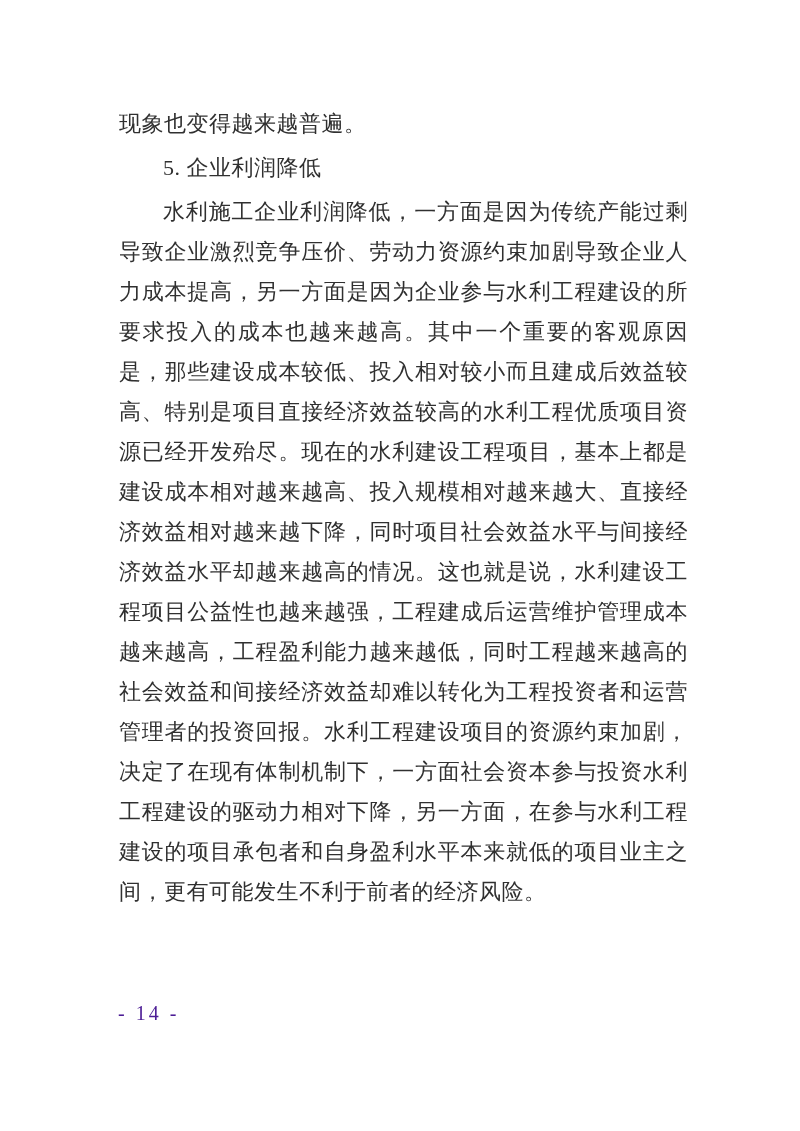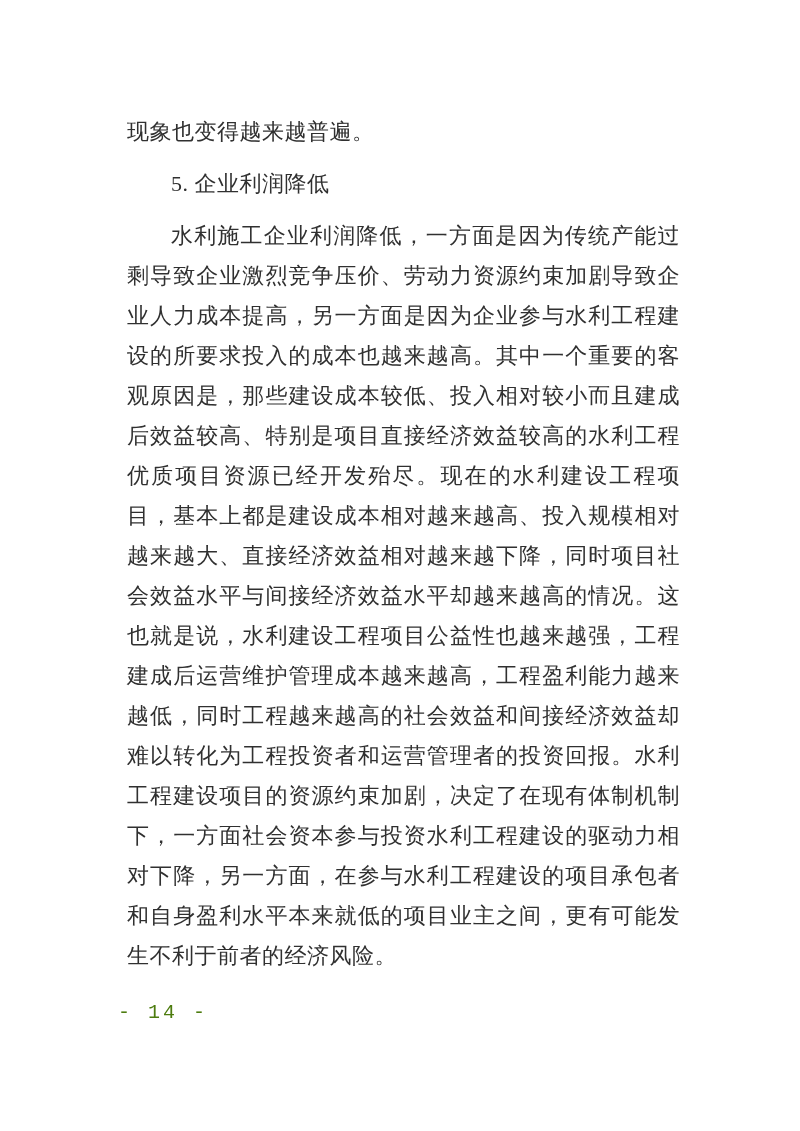--- a/index.html
+++ b/index.html
@@ -21,40 +21,40 @@
     left: 115px;
     top: 100px;
     width: 577px;
     font-size: 22px;
     line-height: 40px;
     text-align: justify;
     letter-spacing: 0.5px;
   }
   .body-text p,
   .body-text h3 {
-    margin: 12px;
+    margin: 4px;
     padding: 0;
     font-size: 22px;
     font-weight: normal;
   }
   .para-indent {
     text-indent: 2em;
   }
   .section-heading {
     text-indent: 2em;
   }
   .page-footer {
     position: absolute;
     left: 118px;
     top: 998px;
     font-size: 20px;
     line-height: 30px;
     letter-spacing: 3px;
-    color: #4d7c0f;
-    font-family: Liberation Mono, monospace;
+    color: #4c1d95;
+    font-family: Liberation Serif, serif;
   }
 </style>
 </head>
 <body>
 
 <div class="page">
   <div class="body-text">
     <p class="para-continuation">现象也变得越来越普遍。</p>
     <h3 class="section-heading">5. 企业利润降低</h3>
     <p class="para-indent">水利施工企业利润降低，一方面是因为传统产能过剩导致企业激烈竞争压价、劳动力资源约束加剧导致企业人力成本提高，另一方面是因为企业参与水利工程建设的所要求投入的成本也越来越高。其中一个重要的客观原因是，那些建设成本较低、投入相对较小而且建成后效益较高、特别是项目直接经济效益较高的水利工程优质项目资源已经开发殆尽。现在的水利建设工程项目，基本上都是建设成本相对越来越高、投入规模相对越来越大、直接经济效益相对越来越下降，同时项目社会效益水平与间接经济效益水平却越来越高的情况。这也就是说，水利建设工程项目公益性也越来越强，工程建成后运营维护管理成本越来越高，工程盈利能力越来越低，同时工程越来越高的社会效益和间接经济效益却难以转化为工程投资者和运营管理者的投资回报。水利工程建设项目的资源约束加剧，决定了在现有体制机制下，一方面社会资本参与投资水利工程建设的驱动力相对下降，另一方面，在参与水利工程建设的项目承包者和自身盈利水平本来就低的项目业主之间，更有可能发生不利于前者的经济风险。</p>

